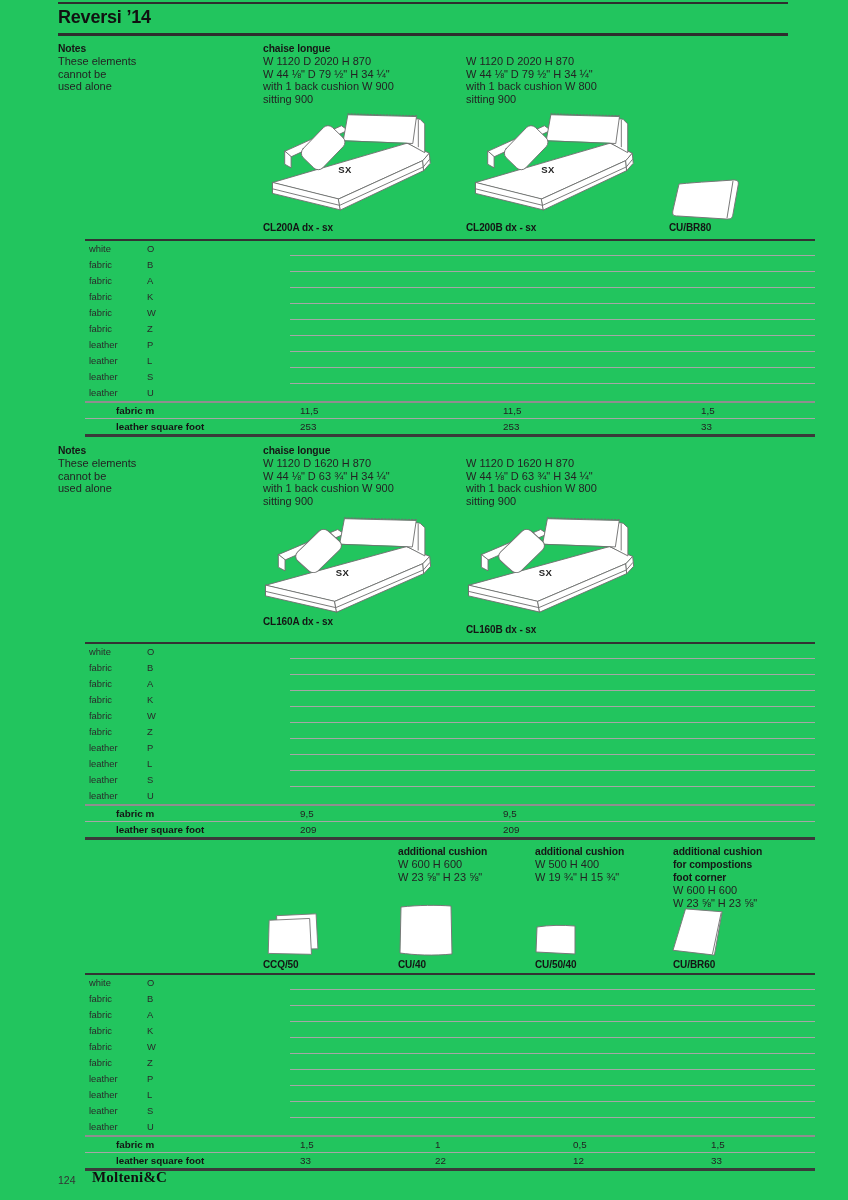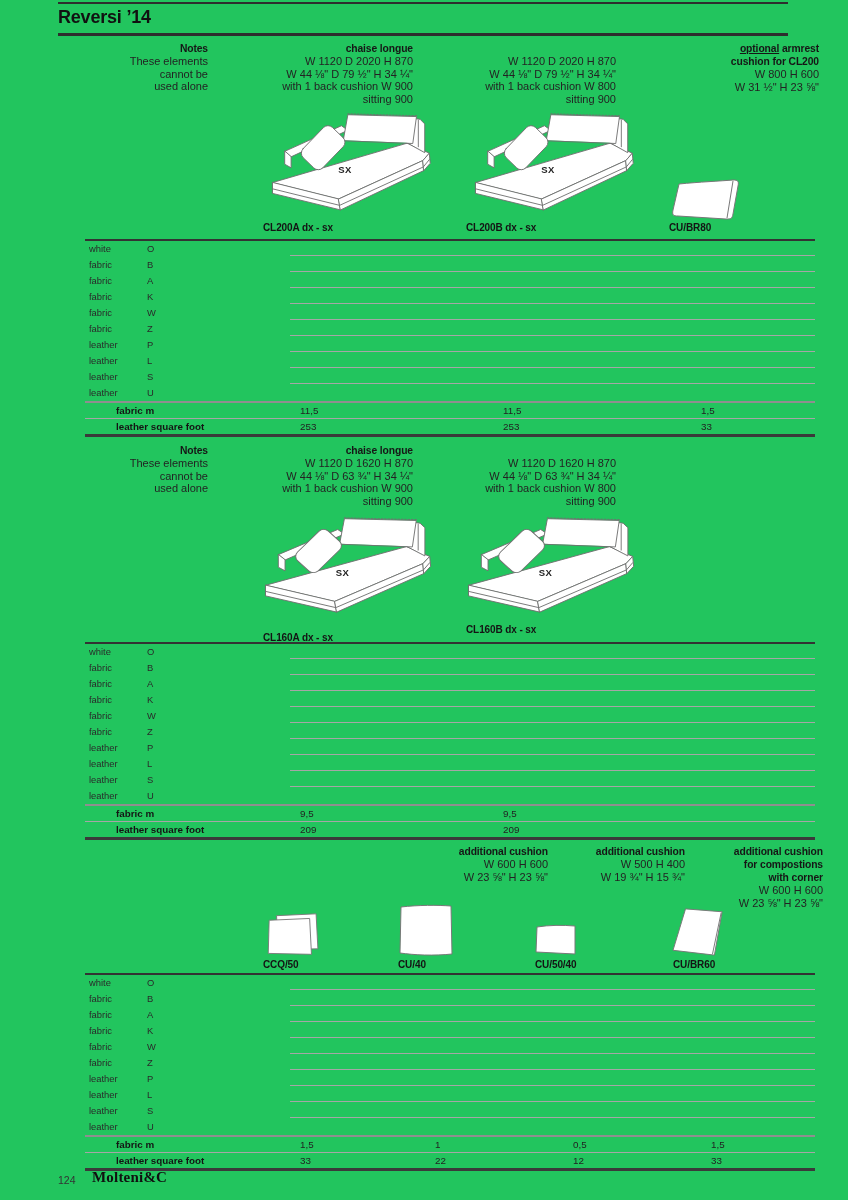--- a/index.html
+++ b/index.html
@@ -1,20 +1,20 @@
 <!DOCTYPE html>
 <html><head>
 <meta charset="utf-8">
 <style>
   html,body{margin:0;padding:0;background:#fff;}
   .page{position:relative;width:848px;height:1200px;background:#22c55e;overflow:hidden;
         font-family:"Liberation Sans",sans-serif;color:#1b1b1b;}
   .rule{position:absolute;left:58px;width:730px;background:#2e2e2e;}
   .page-title{position:absolute;left:58px;top:7px;font-size:18px;font-weight:bold;letter-spacing:-0.2px;color:#111;}
-  .notes,.pcol{position:absolute;width:150px;text-align:right;}
+  .notes,.pcol{position:absolute;width:150px;}
   .tline{font-weight:bold;font-size:10.3px;line-height:13px;height:13px;letter-spacing:-0.1px;color:#161616;white-space:nowrap;}
   .spec{font-size:11px;line-height:12.6px;height:12.6px;color:#232323;white-space:nowrap;}
   .u{text-decoration:underline;}
   .code{position:absolute;font-weight:bold;font-size:10px;letter-spacing:-0.1px;color:#141414;white-space:nowrap;}
   .draw{position:absolute;}
   .draw svg{display:block;}
   .sx{position:absolute;left:40%;top:48%;font-weight:bold;font-size:9.5px;letter-spacing:.4px;color:#222;}
   .tbl{position:absolute;left:58px;width:730px;margin-left:27px;}
   .tbl-top{height:2px;background:#333;}
   .frow{position:relative;height:16px;font-size:9.4px;color:#2a2a2a;}
@@ -101,26 +101,20 @@
   </div>
 
   <div class="pcol" style="left:466px;top:42px">
     <div class="tline"></div>
     <div class="spec">W 1120 D 2020 H 870</div>
     <div class="spec">W 44 ⅛" D 79 ½" H 34 ¼"</div>
     <div class="spec">with 1 back cushion W 800</div>
     <div class="spec">sitting 900</div>
   </div>
 
-  <div class="pcol" style="left:669px;top:42px">
-    <div class="tline"><span class="u">optional</span><span> armrest</span></div>
-    <div class="tline">cushion for CL200</div>
-    <div class="spec">W 800 H 600</div>
-    <div class="spec">W 31 ½" H 23 ⅝"</div>
-  </div>
 
   <div class="draw" style="left:263px;top:112px">
     <svg width="188" height="108" viewBox="0 0 190 118">
         <use href="#sym-chaise"></use>
       </svg>
     <span class="sx">SX</span>
   </div>
   <div class="draw" style="left:466px;top:112px">
     <svg width="188" height="108" viewBox="0 0 190 118">
         <use href="#sym-chaise"></use>
@@ -236,21 +230,21 @@
       </svg>
     <span class="sx">SX</span>
   </div>
   <div class="draw" style="left:466px;top:516px">
     <svg width="182" height="106" viewBox="0 0 190 118" preserveAspectRatio="none">
         <use href="#sym-chaise"></use>
       </svg>
     <span class="sx">SX</span>
   </div>
 
-  <div class="code" style="left:263px;top:632px">CL160A dx - sx</div>
+  <div class="code" style="left:263px;top:616px">CL160A dx - sx</div>
   <div class="code" style="left:466px;top:624px">CL160B dx - sx</div>
 
   <div class="tbl" style="top:642px">
     <div class="tbl-top"></div>
     <div>
         <div class="frow">
           <span class="mat">white</span>
           <span class="ltr">O</span>
           <div class="rline"></div>
         </div>
@@ -320,21 +314,21 @@
     <div class="spec">W 23 ⅝" H 23 ⅝"</div>
   </div>
   <div class="pcol" style="left:535px;top:845px">
     <div class="tline">additional cushion</div>
     <div class="spec">W 500 H 400</div>
     <div class="spec">W 19 ¾" H 15 ¾"</div>
   </div>
   <div class="pcol" style="left:673px;top:845px">
     <div class="tline">additional cushion</div>
     <div class="tline">for compostions</div>
-    <div class="tline">with corner</div>
+    <div class="tline">foot corner</div>
     <div class="spec">W 600 H 600</div>
     <div class="spec">W 23 ⅝" H 23 ⅝"</div>
   </div>
 
   <div class="draw" style="left:263px;top:912px">
     <svg width="62" height="46" viewBox="0 0 62 50">
         <use href="#sym-cushion-pair"></use>
       </svg>
   </div>
   <div class="draw" style="left:396px;top:902px">

